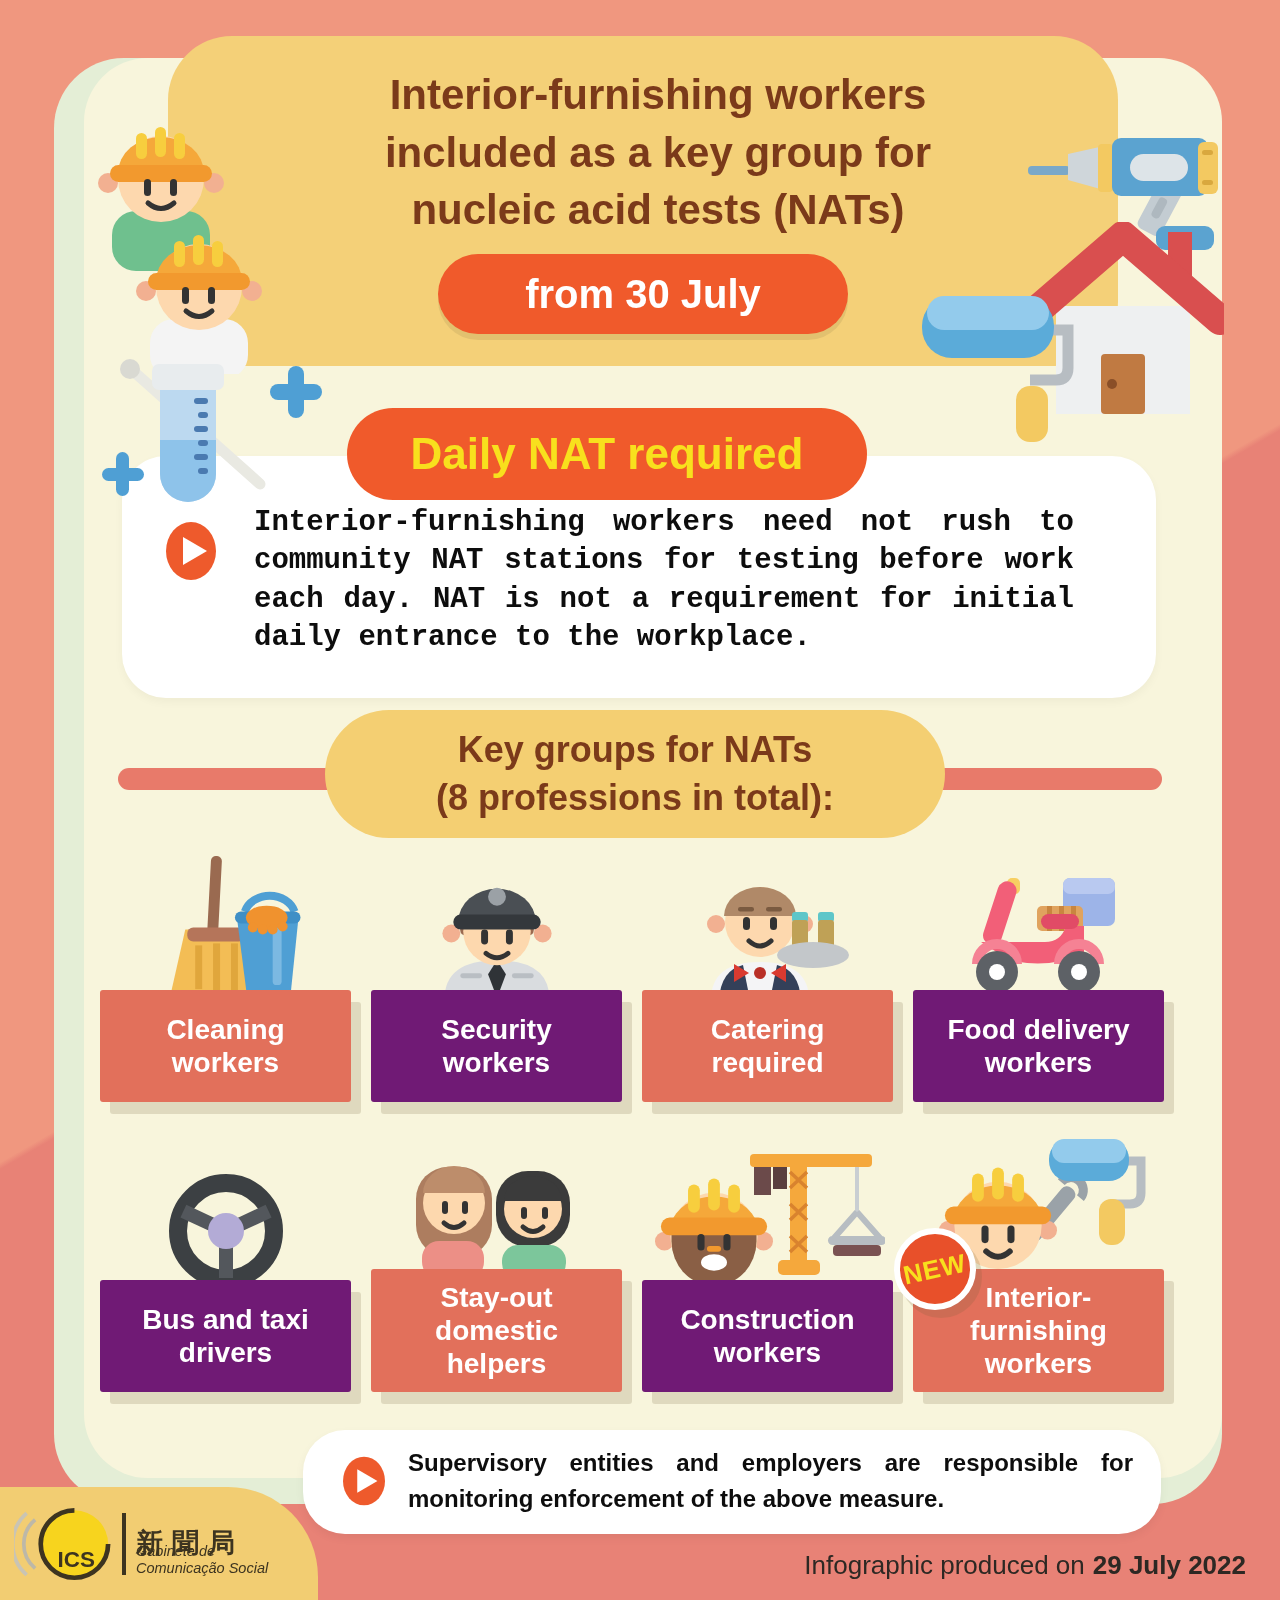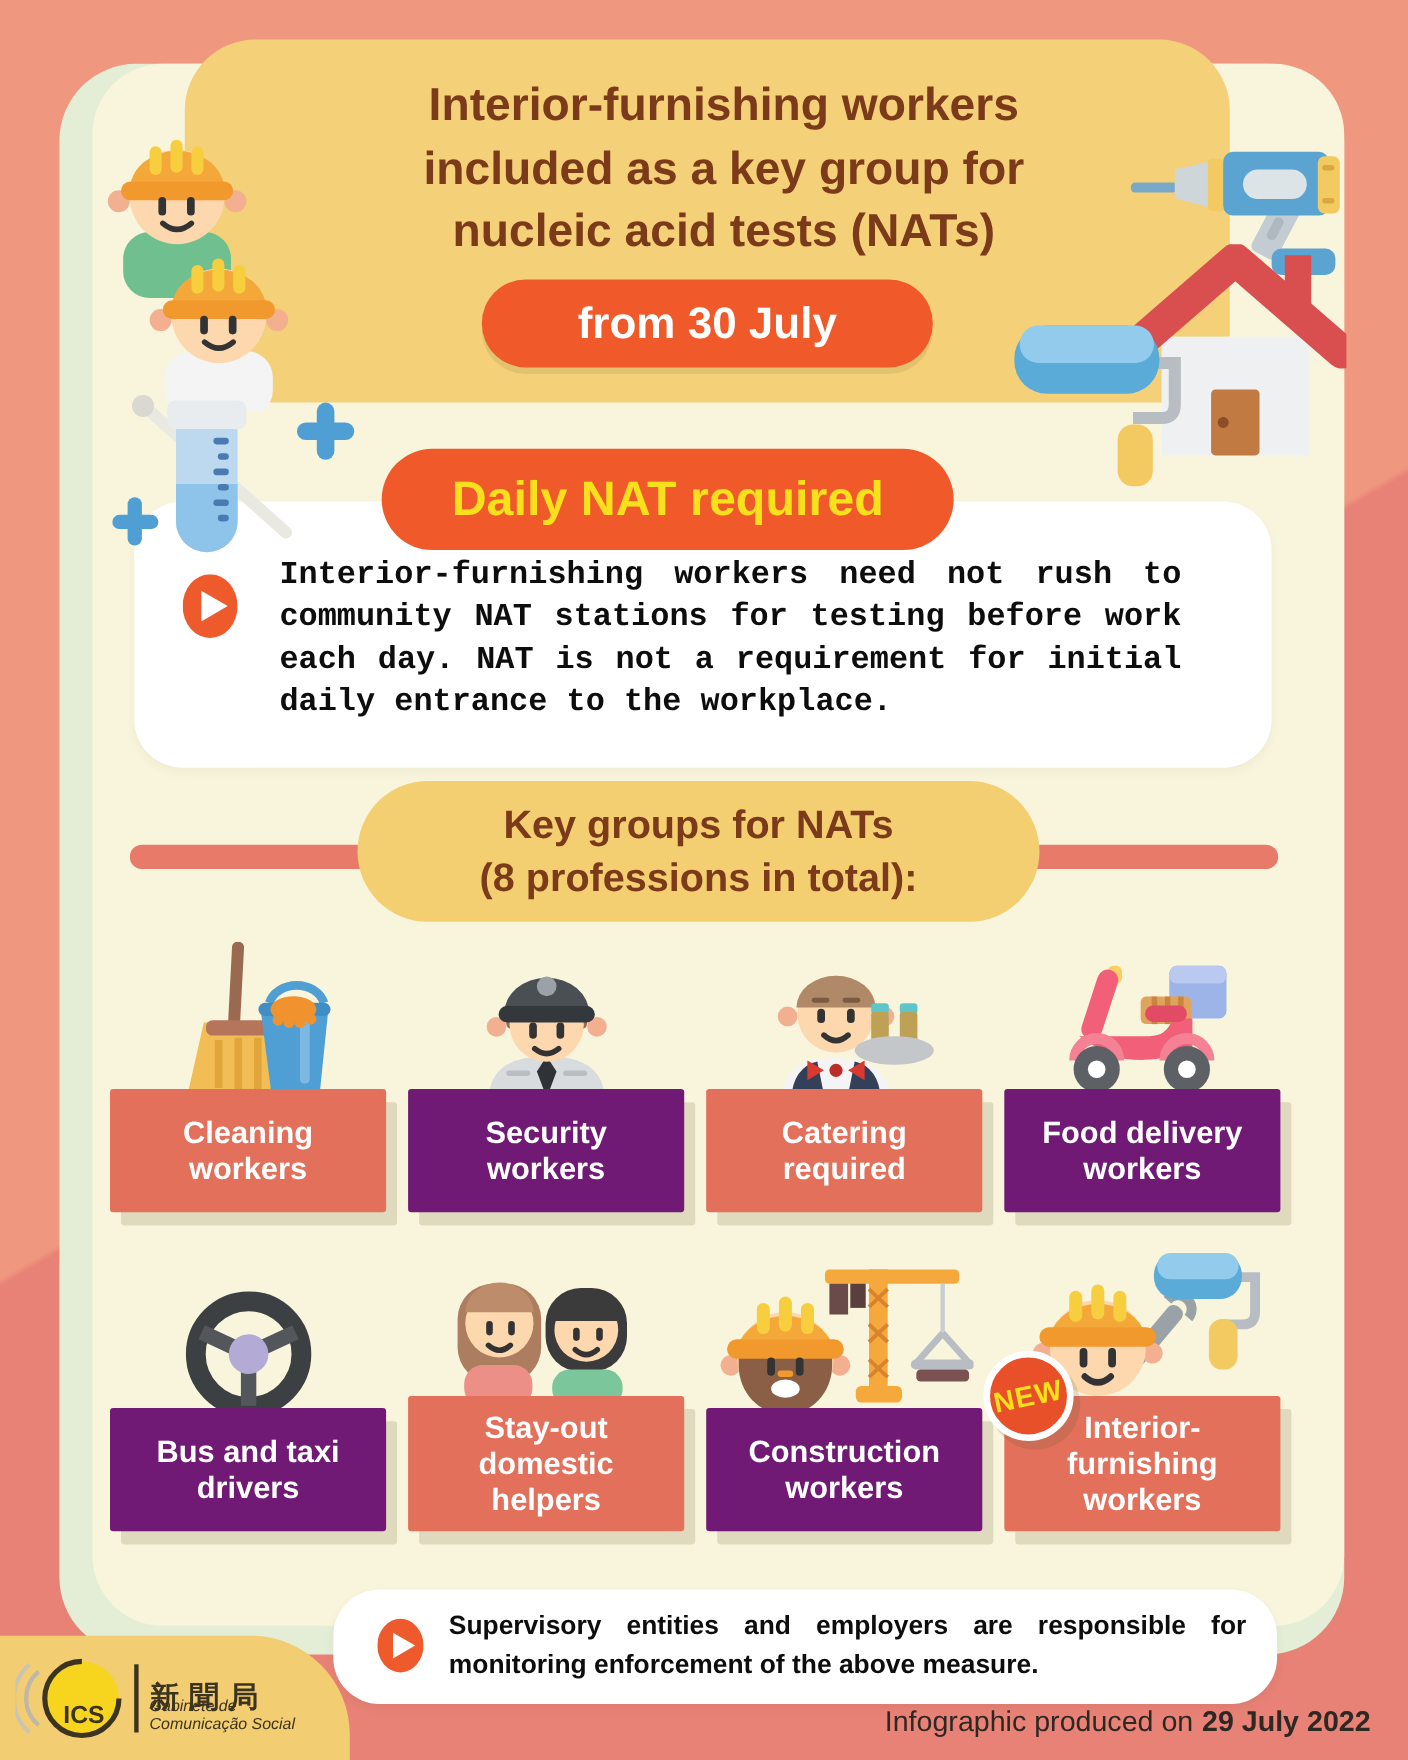--- a/index.html
+++ b/index.html
@@ -26,21 +26,21 @@
   .daily-pill{left:347px;top:408px;width:520px;height:92px;background:#f05a2b;border-radius:46px;
               display:flex;align-items:center;justify-content:center;color:#f8e01d;
               font-size:44px;font-weight:bold;z-index:3;}
   .box1{left:122px;top:456px;width:1034px;height:242px;background:#ffffff;border-radius:44px;z-index:2;
         box-shadow:0 4px 10px rgba(0,0,0,0.04);font-family:Liberation Mono, monospace;}
   .box1-text{position:absolute;left:132px;top:48px;width:820px;font-size:29px;font-weight:bold;
              color:#0d0d0d;text-align:justify;line-height:1.32;}
   .play{position:absolute;width:50px;height:58px;}
   .box1 .play{left:44px;top:66px;}
   .box2{left:303px;top:1430px;width:858px;height:104px;background:#ffffff;border-radius:42px;z-index:5;
-        box-shadow:0 4px 10px rgba(0,0,0,0.05);margin-top:15px;}
+        box-shadow:0 4px 10px rgba(0,0,0,0.05);}
   .box2 .play{left:40px;top:26px;width:42px;height:50px;}
   .box2-text{position:absolute;left:105px;top:15px;width:725px;font-size:24px;font-weight:bold;
              color:#0d0d0d;text-align:justify;line-height:1.5;}
 
   .red-line{left:118px;top:768px;width:1044px;height:22px;border-radius:11px;background:#e87a6a;z-index:2;}
   .key-pill{left:325px;top:710px;width:620px;height:128px;background:#f4cf72;border-radius:64px;z-index:3;
             display:flex;flex-direction:column;align-items:center;justify-content:center;
             color:#7b3a1a;font-size:36px;font-weight:bold;line-height:1.33;}
 
   .row{left:100px;width:1064px;display:flex;gap:20px;z-index:2;}

